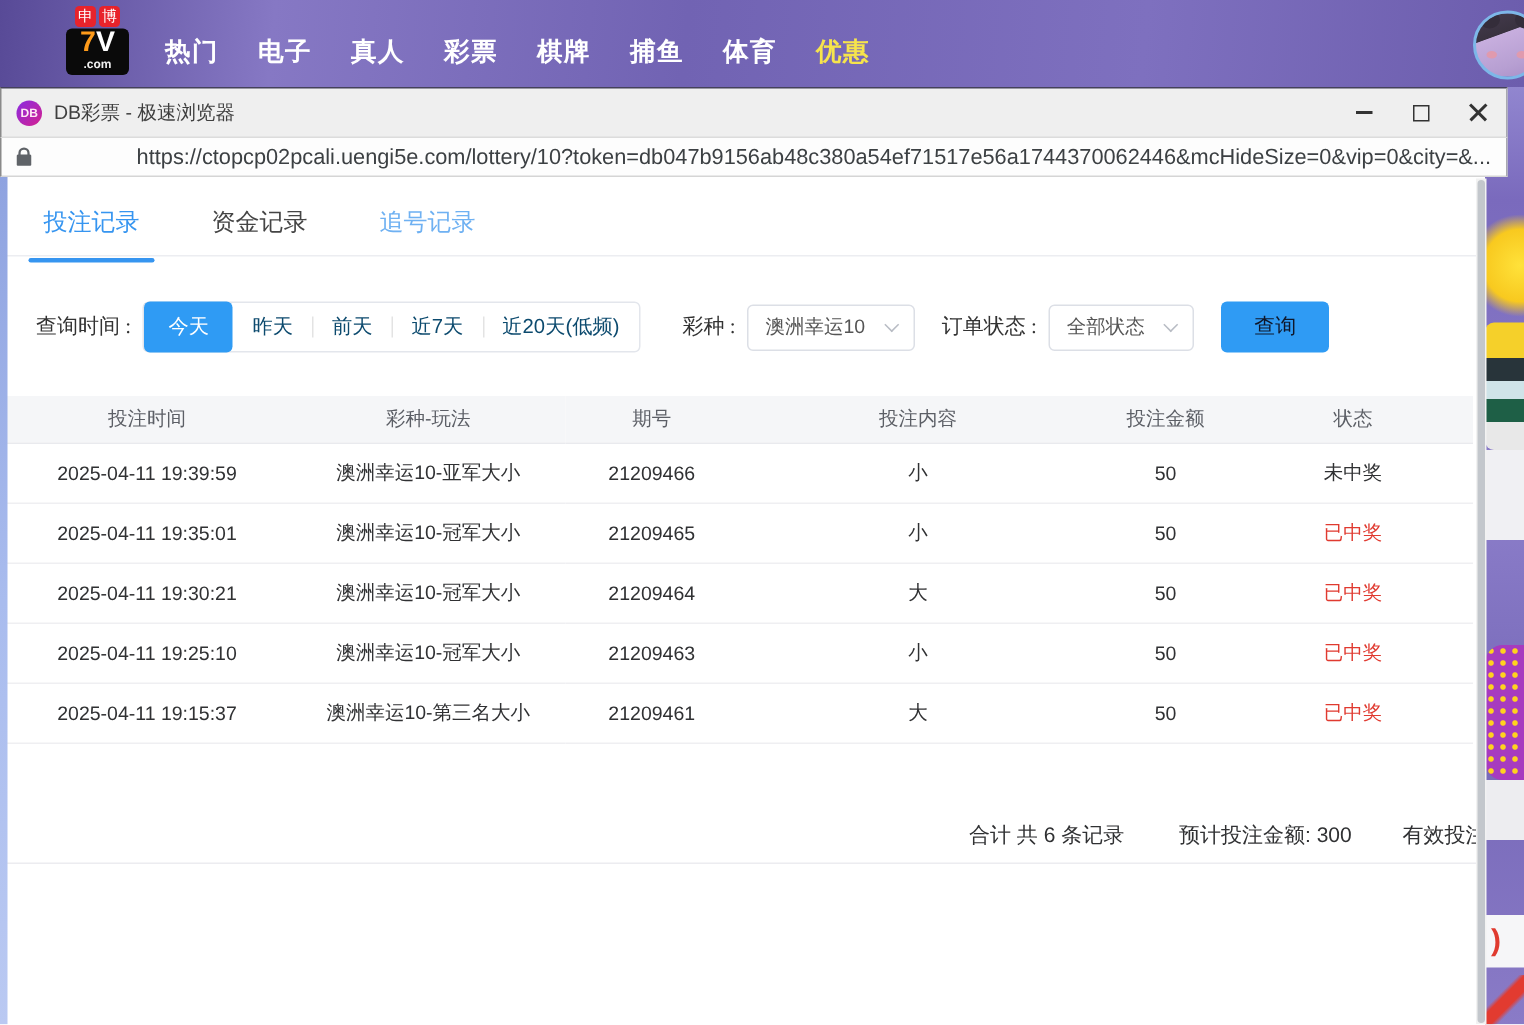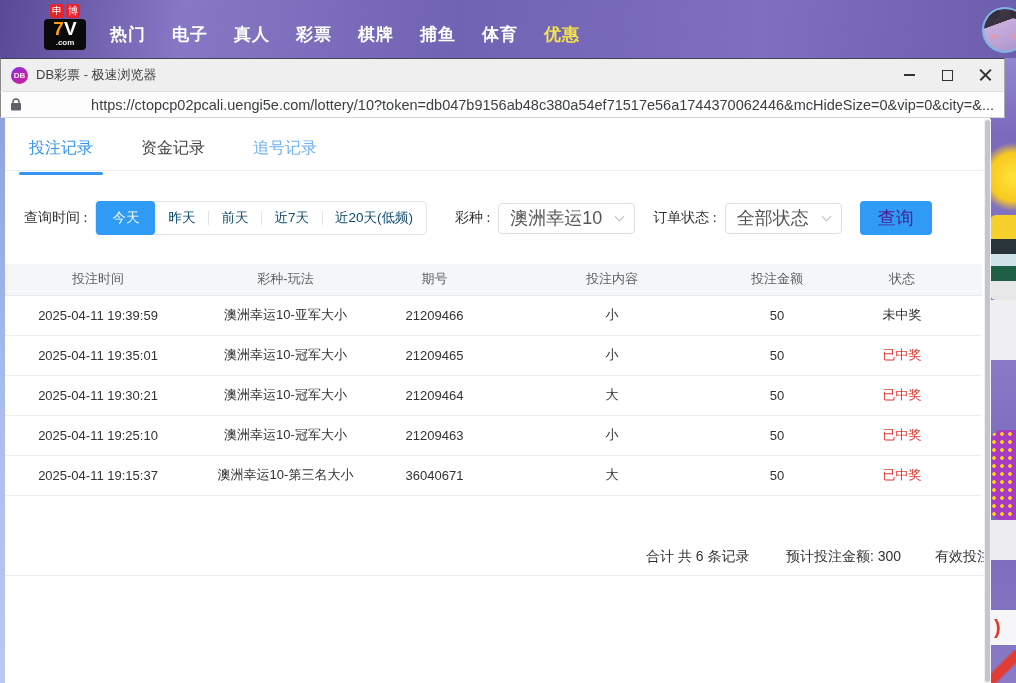--- a/index.html
+++ b/index.html
@@ -92,25 +92,25 @@
   .f-label { font-size:14px; color:#333; margin-right:8px; white-space:nowrap;font-family:Liberation Serif, serif; }
   .time-group { display:flex; align-items:stretch; height:34px; border:1px solid #e3e6ec; border-radius:4px; }
   .time-opt { position:relative; padding:0 13px; line-height:32px; font-size:13.5px; color:#0c4a6e;
     cursor:pointer; white-space:nowrap; }
   .time-opt:not(:first-child)::before { content:""; position:absolute; left:0; top:9px; width:1px; height:14px; background:#e3e3e3; }
   .time-opt.active { background:#2f9bf4; color:#fff; border-radius:4px; line-height:34px; margin:-1px 0; padding:0 16px; }
   .time-opt.active::before { display:none; }
   .time-opt.active + .time-opt::before { display:none; }
   .gap28 { width:28px; } .gap18 { width:18px; }
   .select-box { height:31px; border:1px solid #dcdfe6; border-radius:4px; display:flex; align-items:center;
-    padding:0 11px; font-size:18px; color:#555; cursor:pointer; white-space:nowrap; }
+    padding:0 11px; font-size:13px; color:#555; cursor:pointer; white-space:nowrap; }
   .caret { width:7px; height:7px; border-right:1.6px solid #b8bcc4; border-bottom:1.6px solid #b8bcc4;
     transform:rotate(45deg); margin-top:-4px; margin-left:14px; }
-  .search-btn { width:72px; height:34px; background:#2f9bf4; color:#4c1d95; border:none; border-radius:4px;
-    font-size:18px; cursor:pointer; font-family:inherit; }
+  .search-btn { width:72px; height:34px; background:#2f9bf4; color:#0f172a; border:none; border-radius:4px;
+    font-size:14px; cursor:pointer; font-family:inherit; }
 
   
   .records { position:absolute; top:146px; left:2px; width:980px; border-collapse:collapse; table-layout:fixed; }
   .records th { height:31px; background:#f5f6f8; font-weight:normal; font-size:13px; color:#5c5f66;
     text-align:center; border-bottom:1px solid #e9eaee; }
   .records td { height:40px; font-size:13px; color:#303133; text-align:center; border-bottom:1px solid #efeff2; }
   .records td.status-won { color:#e03a30; }
 
   
   .summary-row { position:absolute; top:418px; left:0; width:984px; height:40px; border-bottom:1px solid #ececf0; }
@@ -287,21 +287,21 @@
             <td>21209463</td>
             <td>小</td>
             <td>50</td>
             <td class="status-won">已中奖</td>
           </tr>
 
 
           <tr>
             <td>2025-04-11 19:15:37</td>
             <td>澳洲幸运10-第三名大小</td>
-            <td>36040671</td>
+            <td>21209461</td>
             <td>大</td>
             <td>50</td>
             <td class="status-won">已中奖</td>
           </tr>
         </tbody>
     </table>
 
     <div class="summary-row">
       <span class="sum-total">合计 共 6 条记录</span>
       <span class="sum-expected">预计投注金额: 300</span>

